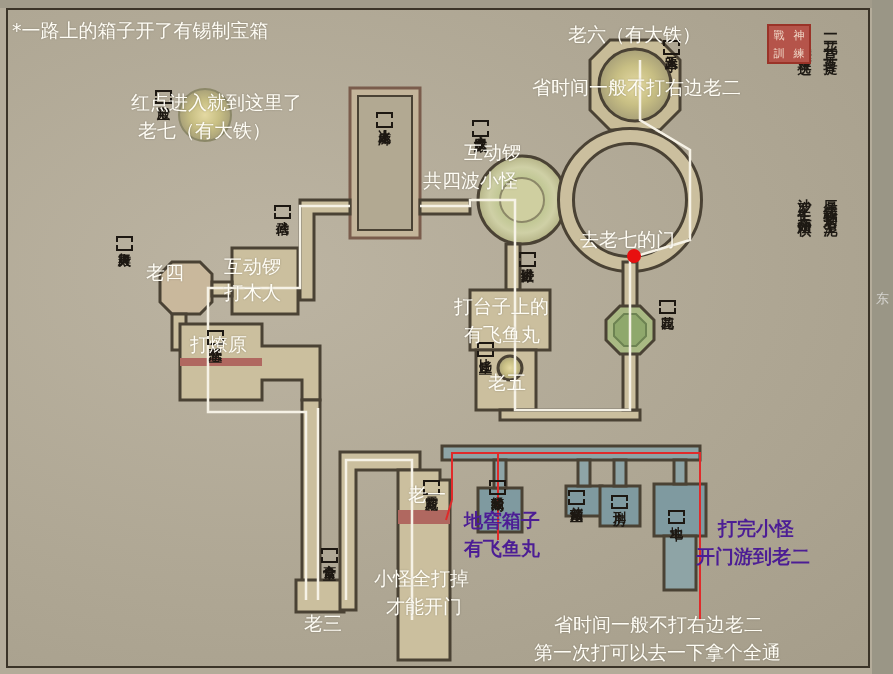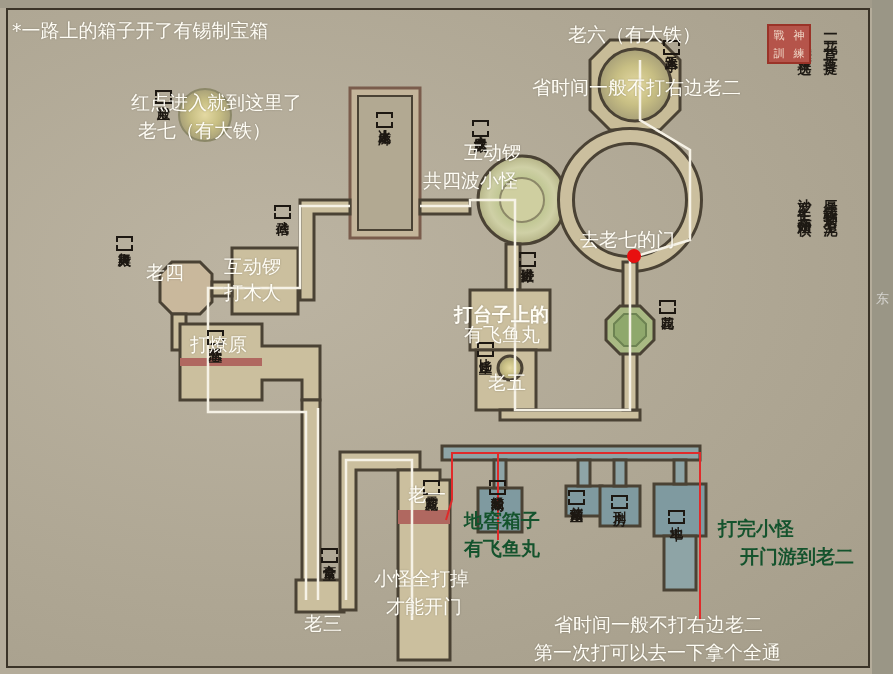--- a/index.html
+++ b/index.html
@@ -5,21 +5,21 @@
   html,body{margin:0;padding:0;}
   body{width:893px;height:674px;overflow:hidden;background:#8e8a7c;position:relative;font-family:"DejaVu Sans",sans-serif;}
   .map{position:absolute;left:0;top:0;width:893px;height:674px;background:#b4ac9a;}
   .paper{position:absolute;left:6px;top:8px;width:864px;height:660px;border:2px solid #3b3428;background:
     radial-gradient(ellipse at 30% 40%, #bcb4a2 0%, #aea693 60%, #a59d8a 100%);box-sizing:border-box;}
   .rightstrip{position:absolute;left:872px;top:0;width:21px;height:674px;background:#9a9686;}
   .topbar{position:absolute;left:0;top:0;width:893px;height:8px;background:#a29c8b;}
   .toporange{position:absolute;left:260px;top:-6px;font-size:12px;color:#e0a020;white-space:nowrap;opacity:.9;}
   svg.layout{position:absolute;left:0;top:0;}
   .ann{position:absolute;color:#fffdf5;font-size:19px;line-height:24px;white-space:nowrap;text-shadow:0 0 2px rgba(0,0,0,.25);}
-  .ann.red{color:#14532d;font-weight:bold;text-shadow:none;text-align:center;}
+  .ann.red{color:#4c1d95;font-weight:bold;text-shadow:none;text-align:center;}
   .vlabel{position:absolute;color:#1d1812;font-family:"DejaVu Serif",serif;font-size:13px;font-weight:bold;writing-mode:vertical-rl;line-height:15px;letter-spacing:1px;padding:6px 0;}
   .vlabel::before{content:"";position:absolute;left:-1px;right:-1px;top:0;height:4px;border:2px solid #1d1812;border-bottom:none;}
   .vlabel::after{content:"";position:absolute;left:-1px;right:-1px;bottom:0;height:4px;border:2px solid #1d1812;border-top:none;}
   .poem{position:absolute;font-family:"DejaVu Serif",serif;font-size:14px;font-weight:bold;color:#1e1a14;writing-mode:vertical-rl;line-height:26px;letter-spacing:4px;}
   .seal{position:absolute;left:767px;top:24px;width:44px;height:40px;border:2px solid #9a3328;background:#b5544a;color:#f0d8c8;font-size:11px;font-family:"DejaVu Serif",serif;display:grid;grid-template-columns:1fr 1fr;align-items:center;justify-items:center;box-sizing:border-box;}
   .reddot{position:absolute;left:627px;top:249px;width:14px;height:14px;border-radius:50%;background:#e81010;}
   .edgechar{position:absolute;left:876px;top:290px;color:#eee;font-size:13px;opacity:.7;}
 </style>
 </head>
 <body>
@@ -159,26 +159,26 @@
   <div class="ann" style="left:532px;top:75px;">省时间一般不打右边老二</div>
   <div class="ann" style="left:114px;top:90px;margin-left:17px;">红点进入就到这里了</div>
   <div class="ann" style="left:138px;top:118px;">老七（有大铁）</div>
   <div class="ann" style="left:464px;top:140px;">互动锣</div>
   <div class="ann" style="left:423px;top:168px;">共四波小怪</div>
   <div class="ann" style="left:580px;top:227px;">去老七的门</div>
   <div class="ann" style="left:146px;top:260px;">老四</div>
   <div class="ann" style="left:224px;top:254px;">互动锣</div>
   <div class="ann" style="left:224px;top:280px;">打木人</div>
   <div class="ann" style="left:190px;top:332px;">打燎原</div>
-  <div class="ann" style="left:454px;top:302px;font-weight:bold;">打台子上的</div>
+  <div class="ann" style="left:454px;top:294px;">打台子上的</div>
   <div class="ann" style="left:464px;top:322px;">有飞鱼丸</div>
   <div class="ann" style="left:488px;top:370px;">老五</div>
   <div class="ann" style="left:408px;top:482px;">老一</div>
   <div class="ann" style="left:304px;top:566px;margin-top:45px;">老三</div>
   <div class="ann" style="left:374px;top:566px;">小怪全打掉</div>
   <div class="ann" style="left:386px;top:594px;">才能开门</div>
   <div class="ann red" style="left:464px;top:508px;">地窖箱子</div>
   <div class="ann red" style="left:464px;top:536px;">有飞鱼丸</div>
   <div class="ann red" style="left:718px;top:516px;">打完小怪</div>
-  <div class="ann red" style="left:696px;top:544px;padding-left:44px;">开门游到老二</div>
+  <div class="ann red" style="left:696px;top:544px;">开门游到老二</div>
   <div class="ann" style="left:534px;top:640px;">第一次打可以去一下拿个全通</div>
   <div class="ann" style="left:554px;top:612px;">省时间一般不打右边老二</div>
 </div>
 
 </body></html>

